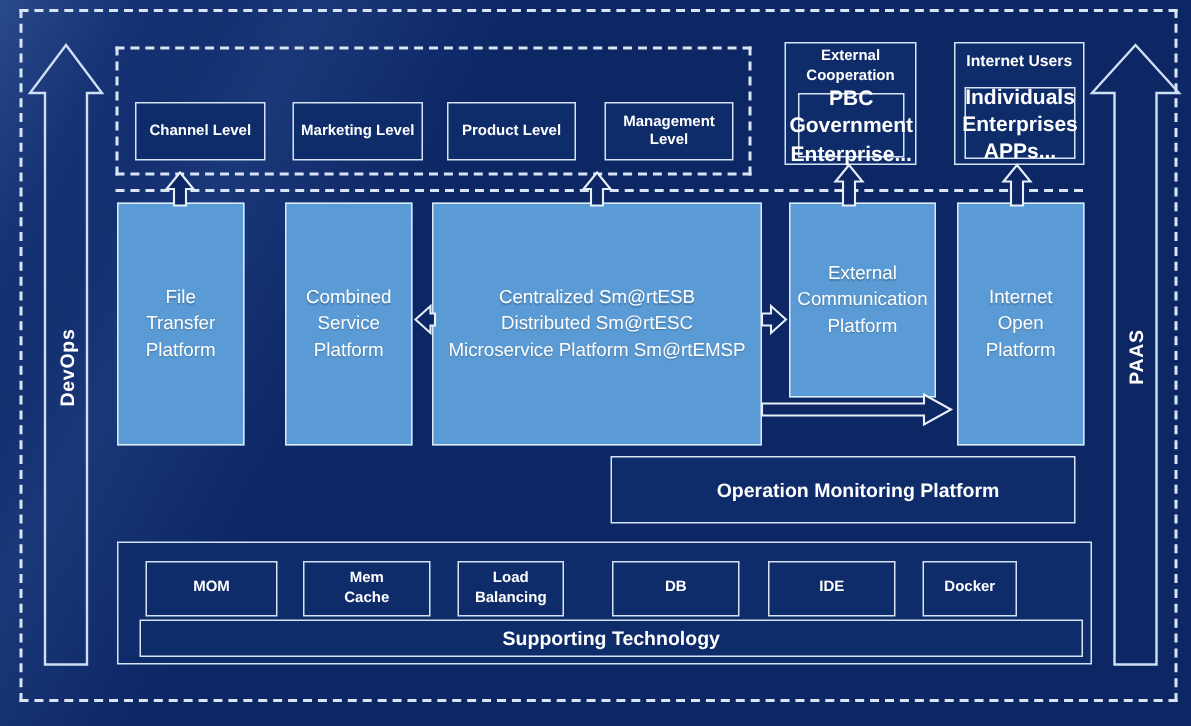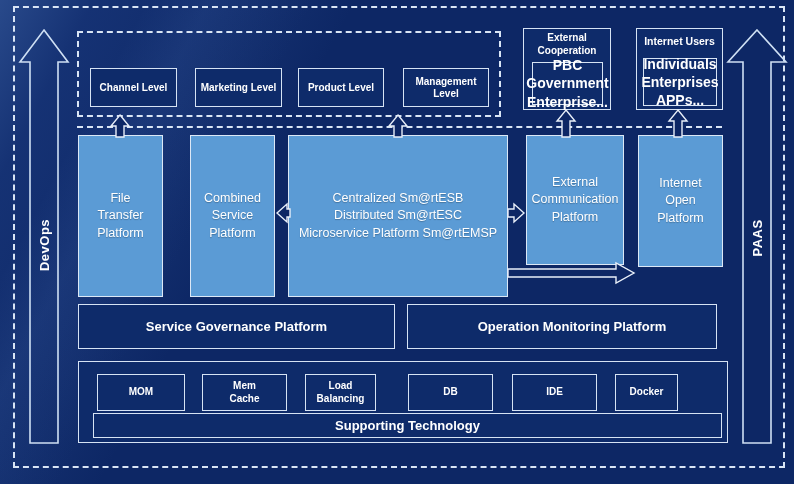--- a/index.html
+++ b/index.html
@@ -64,25 +64,24 @@
 Platform</div>
   <div class="abs box-light plat pre" style="left:190px;top:135px;width:85px;height:162px;">Combined
 Service
 Platform</div>
   <div class="abs box-light plat pre" style="left:288px;top:135px;width:220px;height:162px;">Centralized Sm@rtESB
 Distributed Sm@rtESC
 Microservice Platform Sm@rtEMSP</div>
   <div class="abs box-light plat pre" style="left:526px;top:135px;width:98px;height:130px;">External
 Communication
 Platform</div>
-  <div class="abs box-light plat pre" style="left:638px;top:135px;width:85px;height:132px;">Internet
+  <div class="abs box-light plat pre" style="left:638px;top:135px;width:85px;height:162px;">Internet
 Open
 Platform</div>
 
-  <div class="abs box-dark gov" style="left:78px;top:304px;width:317px;height:45px;">Service Governance Platform</div>
   <div class="abs box-dark gov" style="left:407px;top:304px;width:310px;height:45px;padding-left:20px;">Operation Monitoring Platform</div>
 
   <div class="abs box-dark" style="left:78px;top:361px;width:650px;height:82px;"></div>
   <div class="abs box-dark tech-label pre" style="left:97px;top:374px;width:88px;height:37px;">MOM</div>
   <div class="abs box-dark tech-label pre" style="left:202px;top:374px;width:85px;height:37px;">Mem
 Cache</div>
   <div class="abs box-dark tech-label pre" style="left:305px;top:374px;width:71px;height:37px;">Load
 Balancing</div>
   <div class="abs box-dark tech-label pre" style="left:408px;top:374px;width:85px;height:37px;">DB</div>
   <div class="abs box-dark tech-label pre" style="left:512px;top:374px;width:85px;height:37px;">IDE</div>

